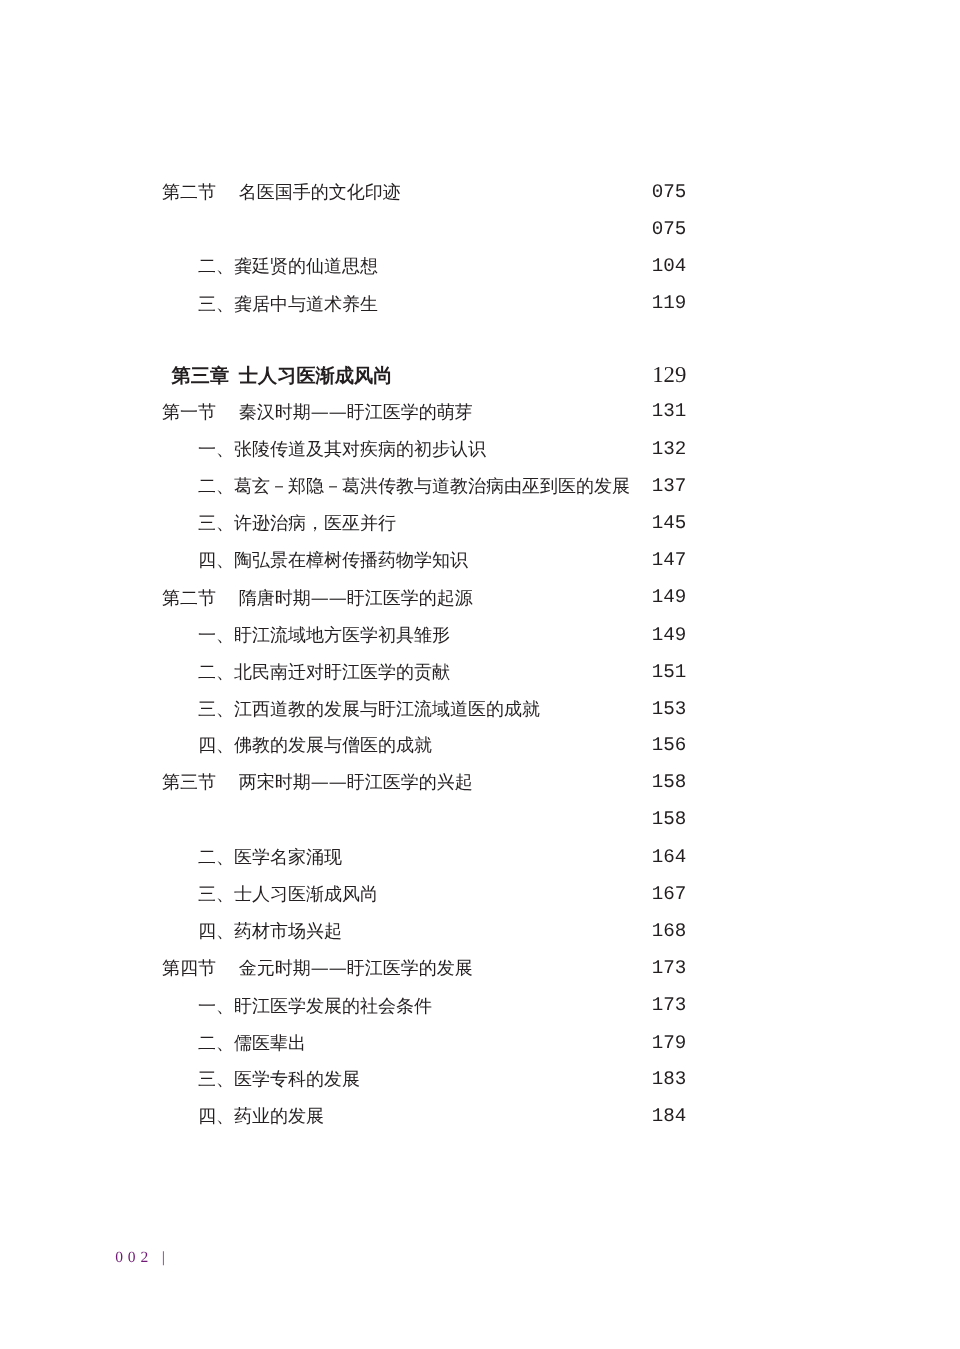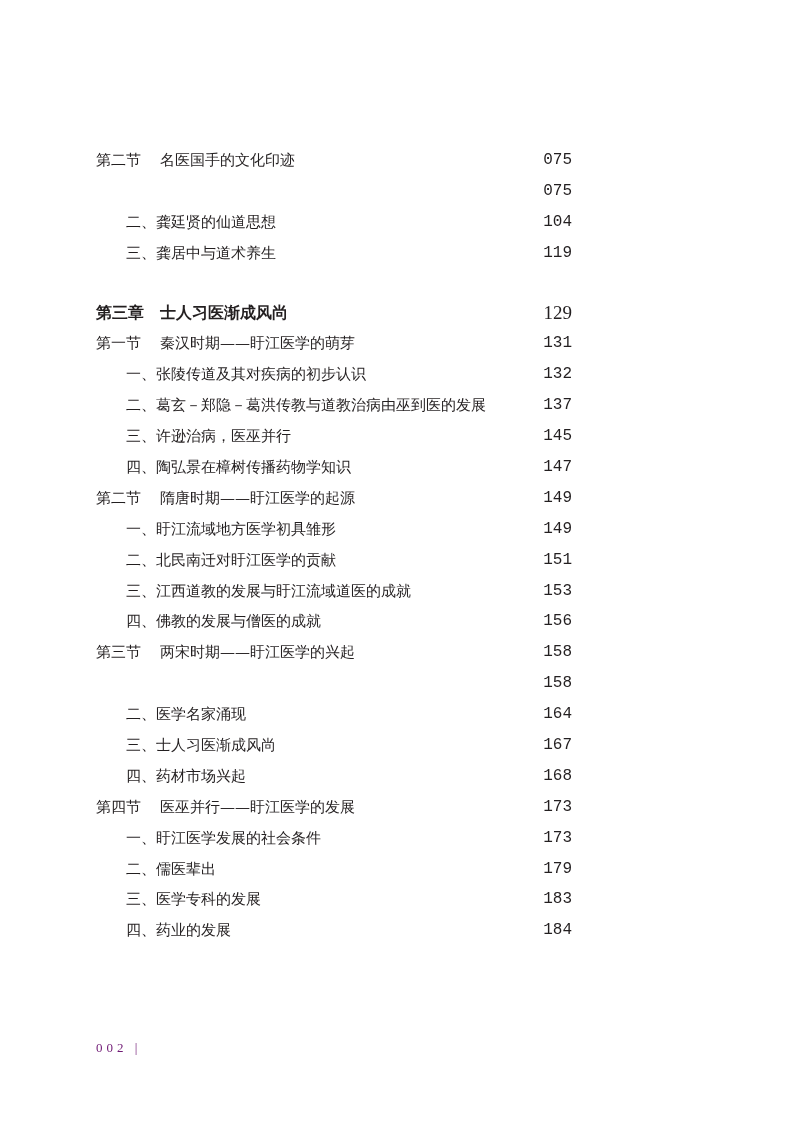--- a/index.html
+++ b/index.html
@@ -1,26 +1,26 @@
 <!DOCTYPE html>
 <html><head>
 <meta charset="utf-8">
 <style>
   html, body { margin: 0; padding: 0; background: #ffffff; }
   body { width: 800px; height: 1124px; position: relative; overflow: hidden;
          font-family: "DejaVu Serif", "Liberation Serif", serif; color: #231f20; }
   .toc { position: absolute; left: 96px; top: 145px; width: 476px; }
-  .row { position: relative; height: 30.9px; font-size: 15px; line-height: 30.9px; white-space: nowrap; }
+  .row { position: relative; height: 30.9px; font-size: 15px; line-height: 30.9px; white-space: nowrap; margin-left: 39px; }
   .row .title { position: absolute; left: 0; top: 0; }
   .row .page { position: absolute; right: 0; top: 0; font-family: Liberation Mono, monospace; font-size: 16px; }
   .row.item .title { left: 30px; }
   .row.section .sec-label { display: inline-block; width: 64px; }
   .row.chapter { font-weight: bold; font-size: 16px; margin-top: 0; }
   .row.chapter .page { font-size: 19px; font-weight: normal; font-family: "Liberation Serif", serif; }
-  .row.chapter .sec-label { display: inline-block; width: 64px; }
+  .row.chapter .sec-label { display: inline-block; width: 64px; text-align: center; }
   .gap { height: 29px; }
   .folio { position: absolute; left: 96px; top: 1040px; font-family: Liberation Serif, serif; font-size: 13px; letter-spacing: 4px; color: #701a75; }
 </style>
 </head>
 <body>
 
 <div class="toc">
 
   <div class="row section">
     <span class="title"><span class="sec-label">第二节</span><span>名医国手的文化印迹</span></span>
@@ -101,21 +101,21 @@
   <div class="row item">
       <span class="title">三、士人习医渐成风尚</span>
       <span class="page">167</span>
     </div>
   <div class="row item">
       <span class="title">四、药材市场兴起</span>
       <span class="page">168</span>
     </div>
 
   <div class="row section">
-    <span class="title"><span class="sec-label">第四节</span><span>医巫并行——盱江医学的发展</span></span>
+    <span class="title"><span class="sec-label">第四节</span><span>金元时期——盱江医学的发展</span></span>
     <span class="page">173</span>
   </div>
   <div class="row item">
       <span class="title">一、盱江医学发展的社会条件</span>
       <span class="page">173</span>
     </div>
   <div class="row item">
       <span class="title">二、儒医辈出</span>
       <span class="page">179</span>
     </div>

